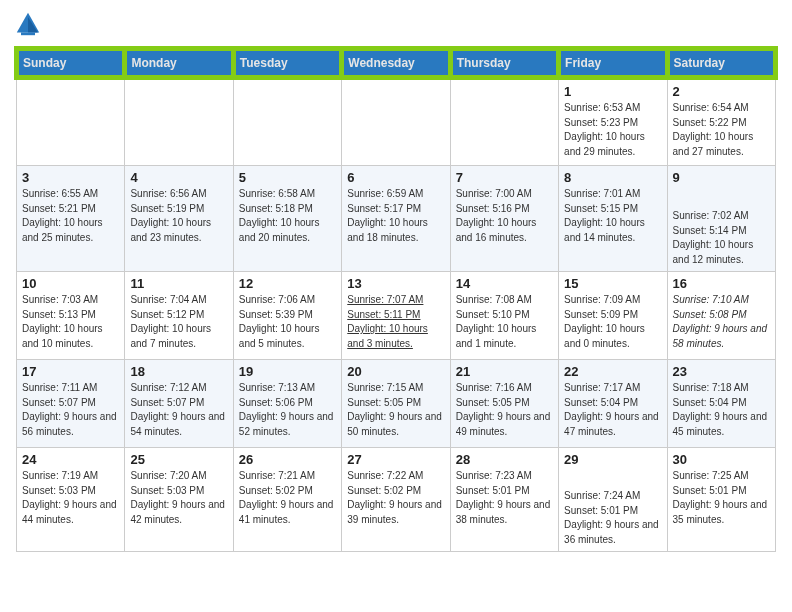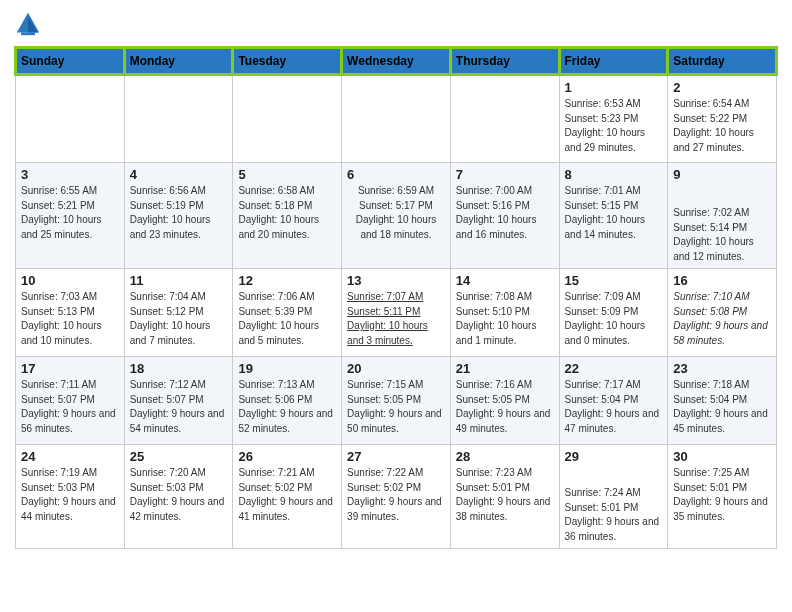--- a/index.html
+++ b/index.html
@@ -48,26 +48,26 @@
       font-size: 14px;
       color: #555;
     }
     .calendar {
       width: 100%;
       border-collapse: collapse;
       table-layout: fixed;
     }
     .calendar th {
       background: #2979c0;
-      color: #000000;
+      color: #e5e5e5;
       font-size: 12px;
       font-weight: bold;
       padding: 5px 4px;
       text-align: left;
-      border: 3px solid #84cc16;
+      border: 5px solid #84cc16;
     }
     .calendar td {
       border: 1px solid #ccc;
       vertical-align: top;
       padding: 4px 5px;
       font-size: 10.5px;
       background: #fff;
       height: 88px;
     }
     .calendar tr:nth-child(even) td {
@@ -157,21 +157,21 @@
 Daylight: 10 hours and 23 minutes.</div>
           </td>
           <td>
             <span class="day-num">5</span>
             <div class="day-info" style="white-space: pre-line;">Sunrise: 6:58 AM
 Sunset: 5:18 PM
 Daylight: 10 hours and 20 minutes.</div>
           </td>
           <td>
             <span class="day-num">6</span>
-            <div class="day-info" style="white-space: pre-line; text-align: center;">Sunrise: 6:59 AM
+            <div class="day-info" style="white-space: pre-line;">Sunrise: 6:59 AM
 Sunset: 5:17 PM
 Daylight: 10 hours and 18 minutes.</div>
           </td>
           <td>
             <span class="day-num">7</span>
             <div class="day-info" style="white-space: pre-line;">Sunrise: 7:00 AM
 Sunset: 5:16 PM
 Daylight: 10 hours and 16 minutes.</div>
           </td>
           <td>

